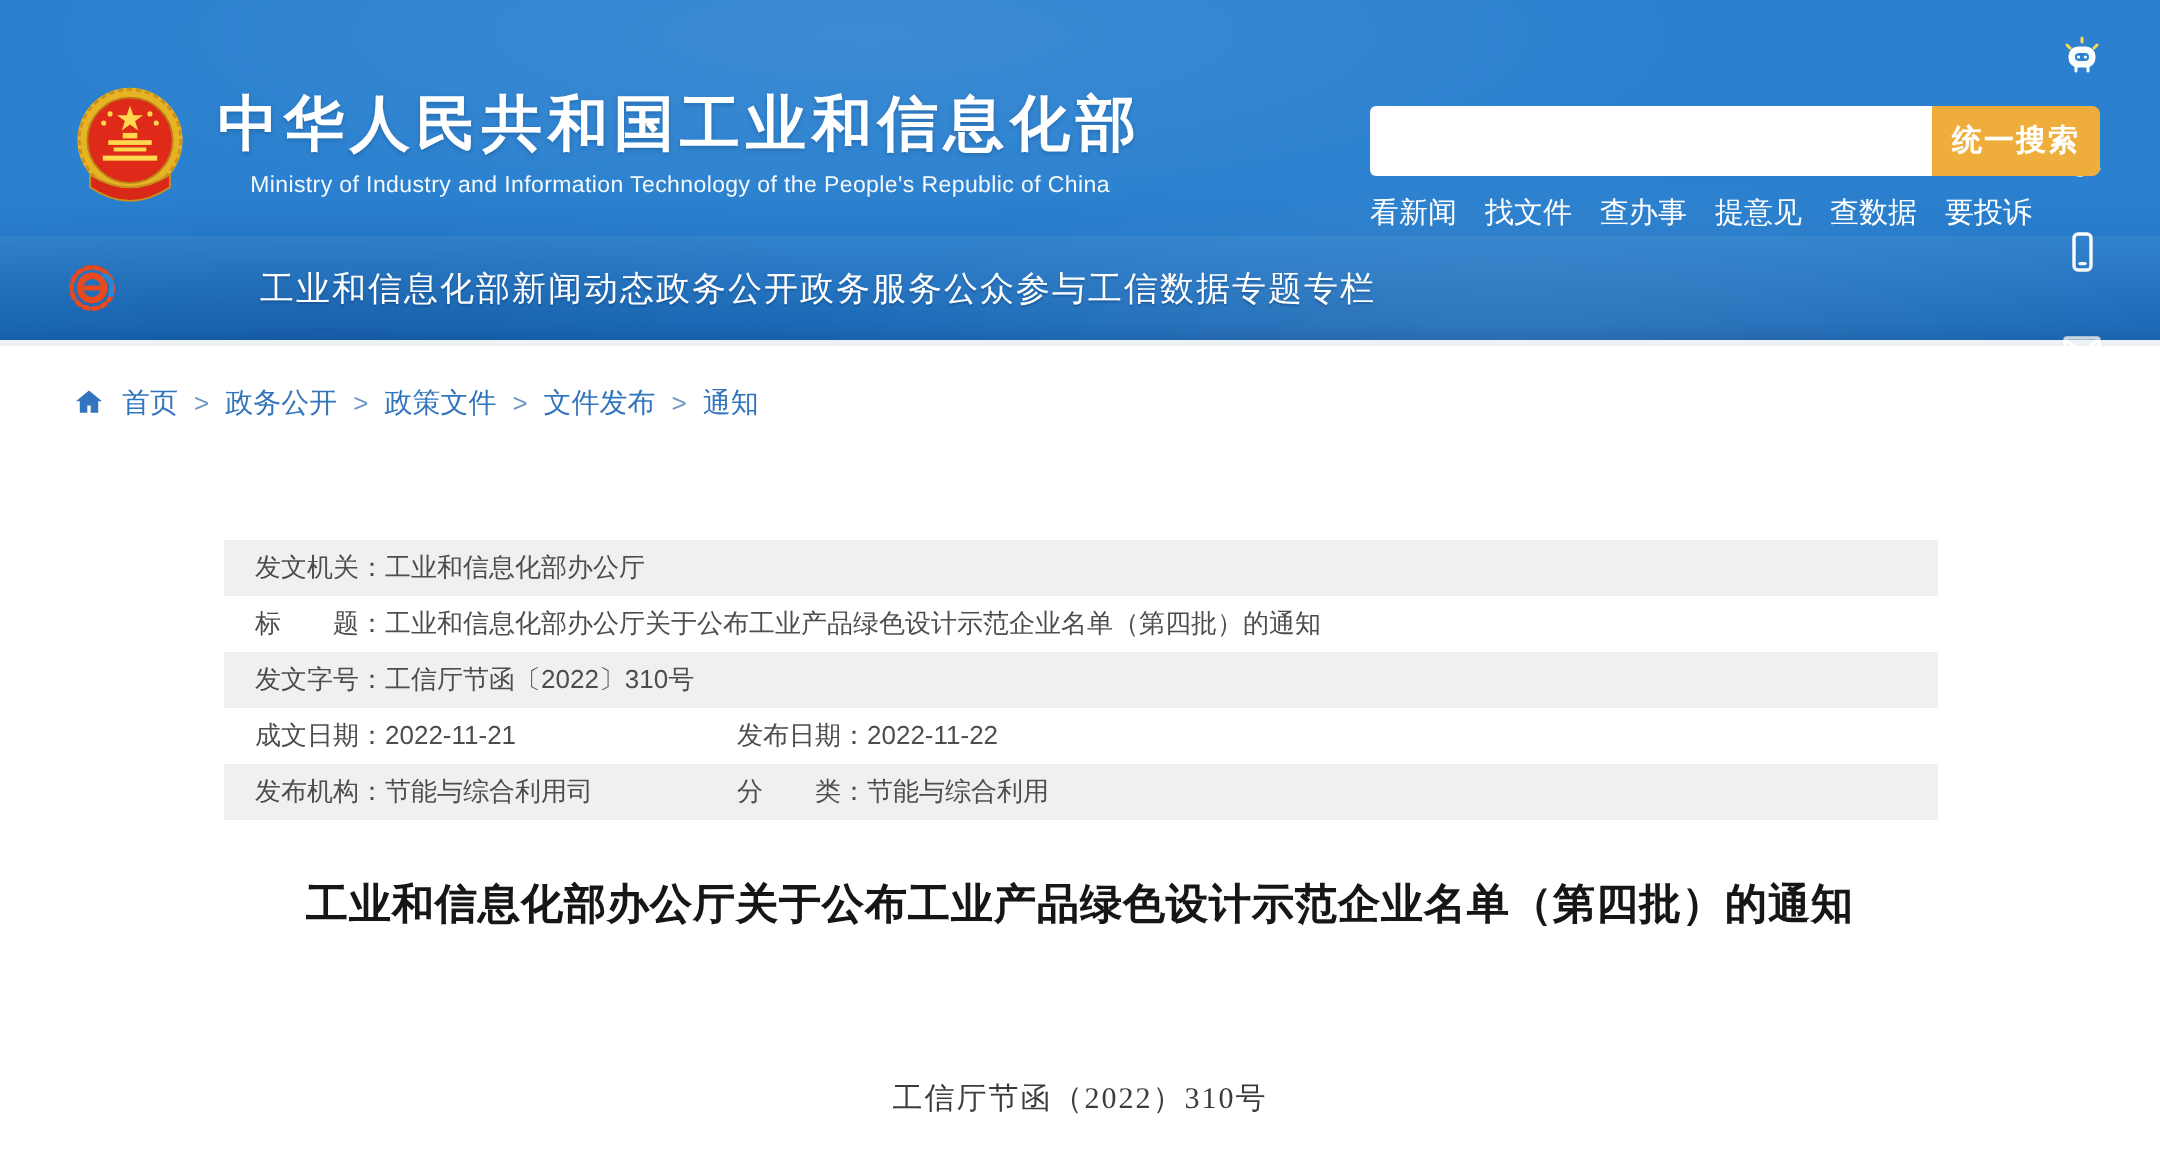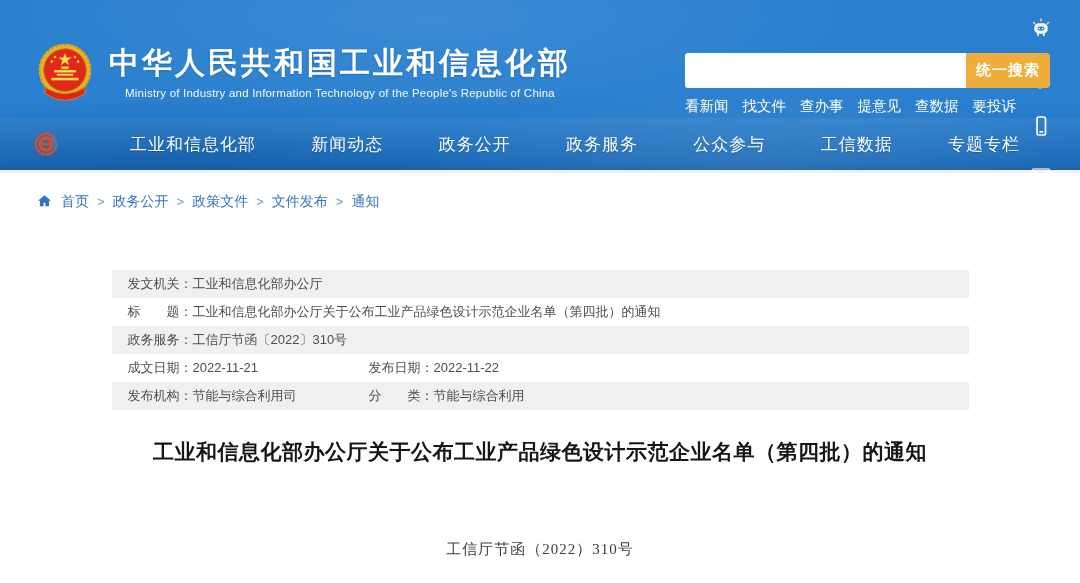--- a/index.html
+++ b/index.html
@@ -36,21 +36,21 @@
     border-radius:3px 0 0 3px; font-size:14px; background:#fff; }
   .search-button { width:84px; height:35px; border:none; cursor:pointer;
     background:var(--accent-orange,#efae3c); color:#fff; font-size:15px; font-weight:bold;
     border-radius:0 4px 4px 0; letter-spacing:1px; }
   .quick-links { display:flex; gap:14px; margin-top:9px; }
   .quick-links a { color:#fff; font-size:14.5px; text-decoration:none; cursor:pointer;font-family:Liberation Serif, serif; }
 
   .nav { position:absolute; left:0; right:0; bottom:0; height:52px; display:flex; align-items:center;
     background:linear-gradient(180deg, rgba(255,255,255,.05) 0%, rgba(8,50,110,.10) 85%, rgba(8,50,110,.22) 100%); }
   .nav-logo { width:30px; height:30px; margin-left:32px; flex:0 0 auto; }
-  .nav-items { flex:1; display:flex; justify-content:space-between; padding:0 60px 0 68px; }
+  .nav-items { flex:1; display:flex; padding:0 60px 0 68px; }
   .nav-items a { color:#fff; font-size:17px; text-decoration:none; cursor:pointer; letter-spacing:1px;
     text-shadow:0 1px 1px rgba(0,40,90,.3); }
 
   
   .breadcrumb { display:flex; align-items:center; gap:8px; padding:12px 0 0 36px;
     font-size:14px; color:var(--link-blue,#3375bd); height:45px; }
   .breadcrumb a { color:var(--link-blue,#3375bd); text-decoration:none; cursor:pointer; }
   .crumb-sep { color:#6f96c2; font-size:13px; }
   .home-icon { width:17px; height:17px; display:inline-flex; cursor:pointer; }
 
@@ -213,21 +213,21 @@
           <span class="meta-label">发文机关：</span><span class="meta-value">工业和信息化部办公厅</span>
         </span>
       </div>
       <div class="meta-row">
         <span class="meta-cell">
           <span class="meta-label">标　　题：</span><span class="meta-value">工业和信息化部办公厅关于公布工业产品绿色设计示范企业名单（第四批）的通知</span>
         </span>
       </div>
       <div class="meta-row gray">
         <span class="meta-cell">
-          <span class="meta-label">政务服务：</span><span class="meta-value">工信厅节函〔2022〕310号</span>
+          <span class="meta-label">发文字号：</span><span class="meta-value">工信厅节函〔2022〕310号</span>
         </span>
       </div>
       <div class="meta-row">
         <span class="meta-cell first-col">
           <span class="meta-label">成文日期：</span><span class="meta-value">2022-11-21</span>
         </span>
         <span class="meta-cell">
           <span class="meta-label">发布日期：</span><span class="meta-value">2022-11-22</span>
         </span>
       </div>

